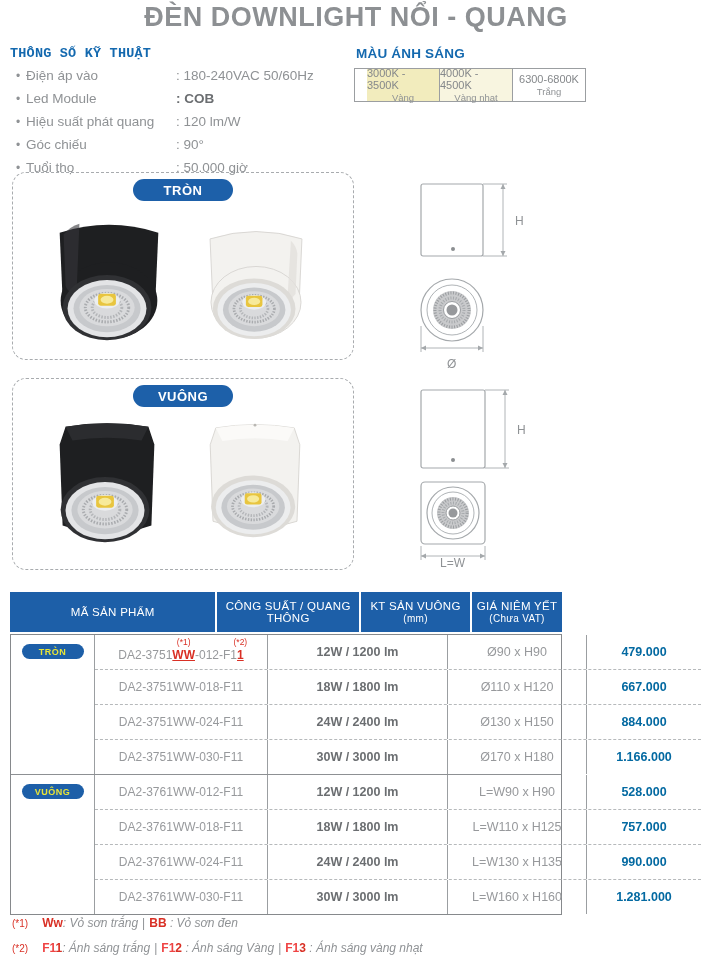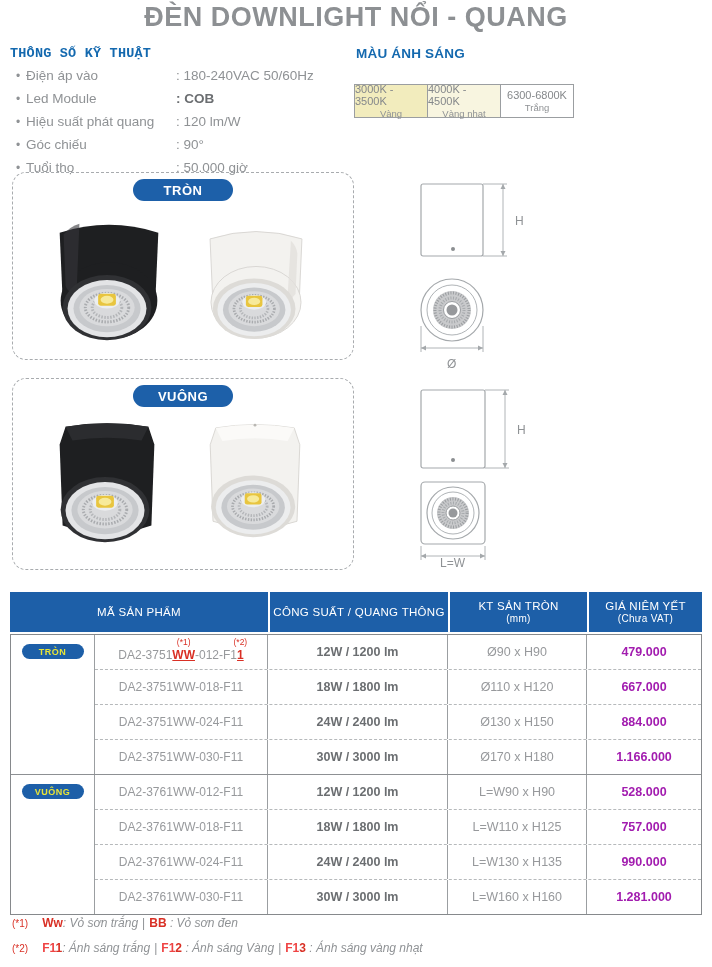--- a/index.html
+++ b/index.html
@@ -17,21 +17,21 @@
   
   .spec-list{left:10px;top:68px;width:340px;}
   .spec-row{display:flex;align-items:baseline;height:23px;font-size:13.5px;color:#90939;
             color:#8f9295;}
   .spec-bullet{width:16px;text-align:center;font-size:12px;color:#8f9295;flex:none;}
   .spec-label{width:150px;flex:none;}
   .spec-value{color:#8f9295;}
   .spec-value.bold{font-weight:bold;color:#6b6e71;}
 
   
-  .swatches{left:354px;top:84px;display:flex;border:1px solid #9b9ea1;}
+  .swatches{left:354px;top:68px;display:flex;border:1px solid #9b9ea1;padding-left:12px;}
   .sw{width:72px;height:32px;border-left:1px solid #9b9ea1;display:flex;flex-direction:column;
       align-items:center;justify-content:center;}
   .sw:first-child{border-left:none;}
   .sw .rng{font-size:11px;color:#85888b;}
   .sw .nm{font-size:9.5px;color:#8f9295;margin-top:1px;}
   .sw1{background:#f2ecbd;}
   .sw2{background:#f8f5e0;}
   .sw3{background:#ffffff;}
 
   
@@ -42,21 +42,21 @@
         background:#1d60a9;border-radius:11px;color:#fff;font-size:13px;font-weight:bold;
         display:flex;align-items:center;justify-content:center;letter-spacing:.5px;}
 
   
   .diag svg{display:block;}
   .dline{stroke:#a4a8ab;stroke-width:1.2;fill:none;}
   .dthin{stroke:#b0b4b7;stroke-width:1;fill:none;}
   .dtext{fill:#8f9295;font-size:12px;font-family:"Liberation Sans",sans-serif;}
 
   
-  .ptable{left:10px;top:592px;width:692px;text-align:center;}
+  .ptable{left:10px;top:592px;width:552px;text-align:center;}
   .thead{display:flex;background:#1d5fa8;height:40px;}
   .th{color:#fff;display:flex;flex-direction:column;align-items:center;justify-content:center;
       font-size:11.5px;letter-spacing:.3px;box-sizing:border-box;border-left:2px solid #fff;}
   .th:first-child{border-left:none;}
   .th .l2{font-size:10px;margin-top:1px;}
   .th1{width:258px;} .th2{width:180px;} .th3{width:139px;} .th4{width:115px;}
   .tbody{border:1px solid #86898c;margin-top:2px;}
   .tgroup{display:flex;}
   .tgroup.g2{border-top:1px solid #8d9093;}
   .badge-col{width:84px;flex:none;border-right:1px solid #9b9ea1;box-sizing:border-box;
@@ -64,21 +64,21 @@
   .tbadge{width:62px;height:15px;background:#1d5fa8;border-radius:8px;color:#e8e437;
           font-size:9px;font-weight:bold;display:flex;align-items:center;justify-content:center;
           letter-spacing:.5px;}
   .rows{flex:1;}
   .prow{display:flex;height:34px;}
   .prow + .prow{border-top:1px dashed #b6b9bb;}
   .cell{display:flex;align-items:center;justify-content:center;box-sizing:border-box;}
   .c-code{width:173px;border-right:1px solid #9b9ea1;font-size:12px;color:#97999c;position:relative;}
   .c-power{width:180px;border-right:1px solid #9b9ea1;font-size:12.5px;font-weight:bold;color:#6b6e71;}
   .c-size{width:139px;border-right:1px solid #9b9ea1;font-size:12.5px;color:#97999c;}
-  .c-price{width:114px;font-size:12.5px;font-weight:bold;color:#a21caf;}
+  .c-price{width:114px;font-size:12.5px;font-weight:bold;color:#0369a1;}
   .redseg{color:#d93025;font-weight:bold;text-decoration:underline;position:relative;}
   .supmark{position:absolute;top:-11px;left:50%;transform:translateX(-50%);font-size:8.5px;
            color:#d93025;font-weight:normal;text-decoration:none;white-space:nowrap;}
   .row-with-sup{padding-top:6px;}
 
   
   .fn{left:12px;font-size:12px;color:#8f9295;}
   .fn .mark{color:#d93025;font-size:10px;margin-right:14px;}
   .fn .rcode{color:#d93025;font-weight:bold;}
   .fn .kcode{color:#ef4444;font-weight:bold;}
@@ -261,21 +261,21 @@
 
   <div class="abs ptable">
     <div class="thead">
       <div class="th th1">
         <span>MÃ SẢN PHẨM</span>
       </div>
       <div class="th th2">
         <span>CÔNG SUẤT / QUANG THÔNG</span>
       </div>
       <div class="th th3">
-        <span>KT SẢN TRÒN</span>
+        <span>KT SẢN VUÔNG</span>
         <span class="l2">(mm)</span>
       </div>
       <div class="th th4">
         <span>GIÁ NIÊM YẾT</span>
         <span class="l2">(Chưa VAT)</span>
       </div>
     </div>
 
     <div class="tbody">
 

